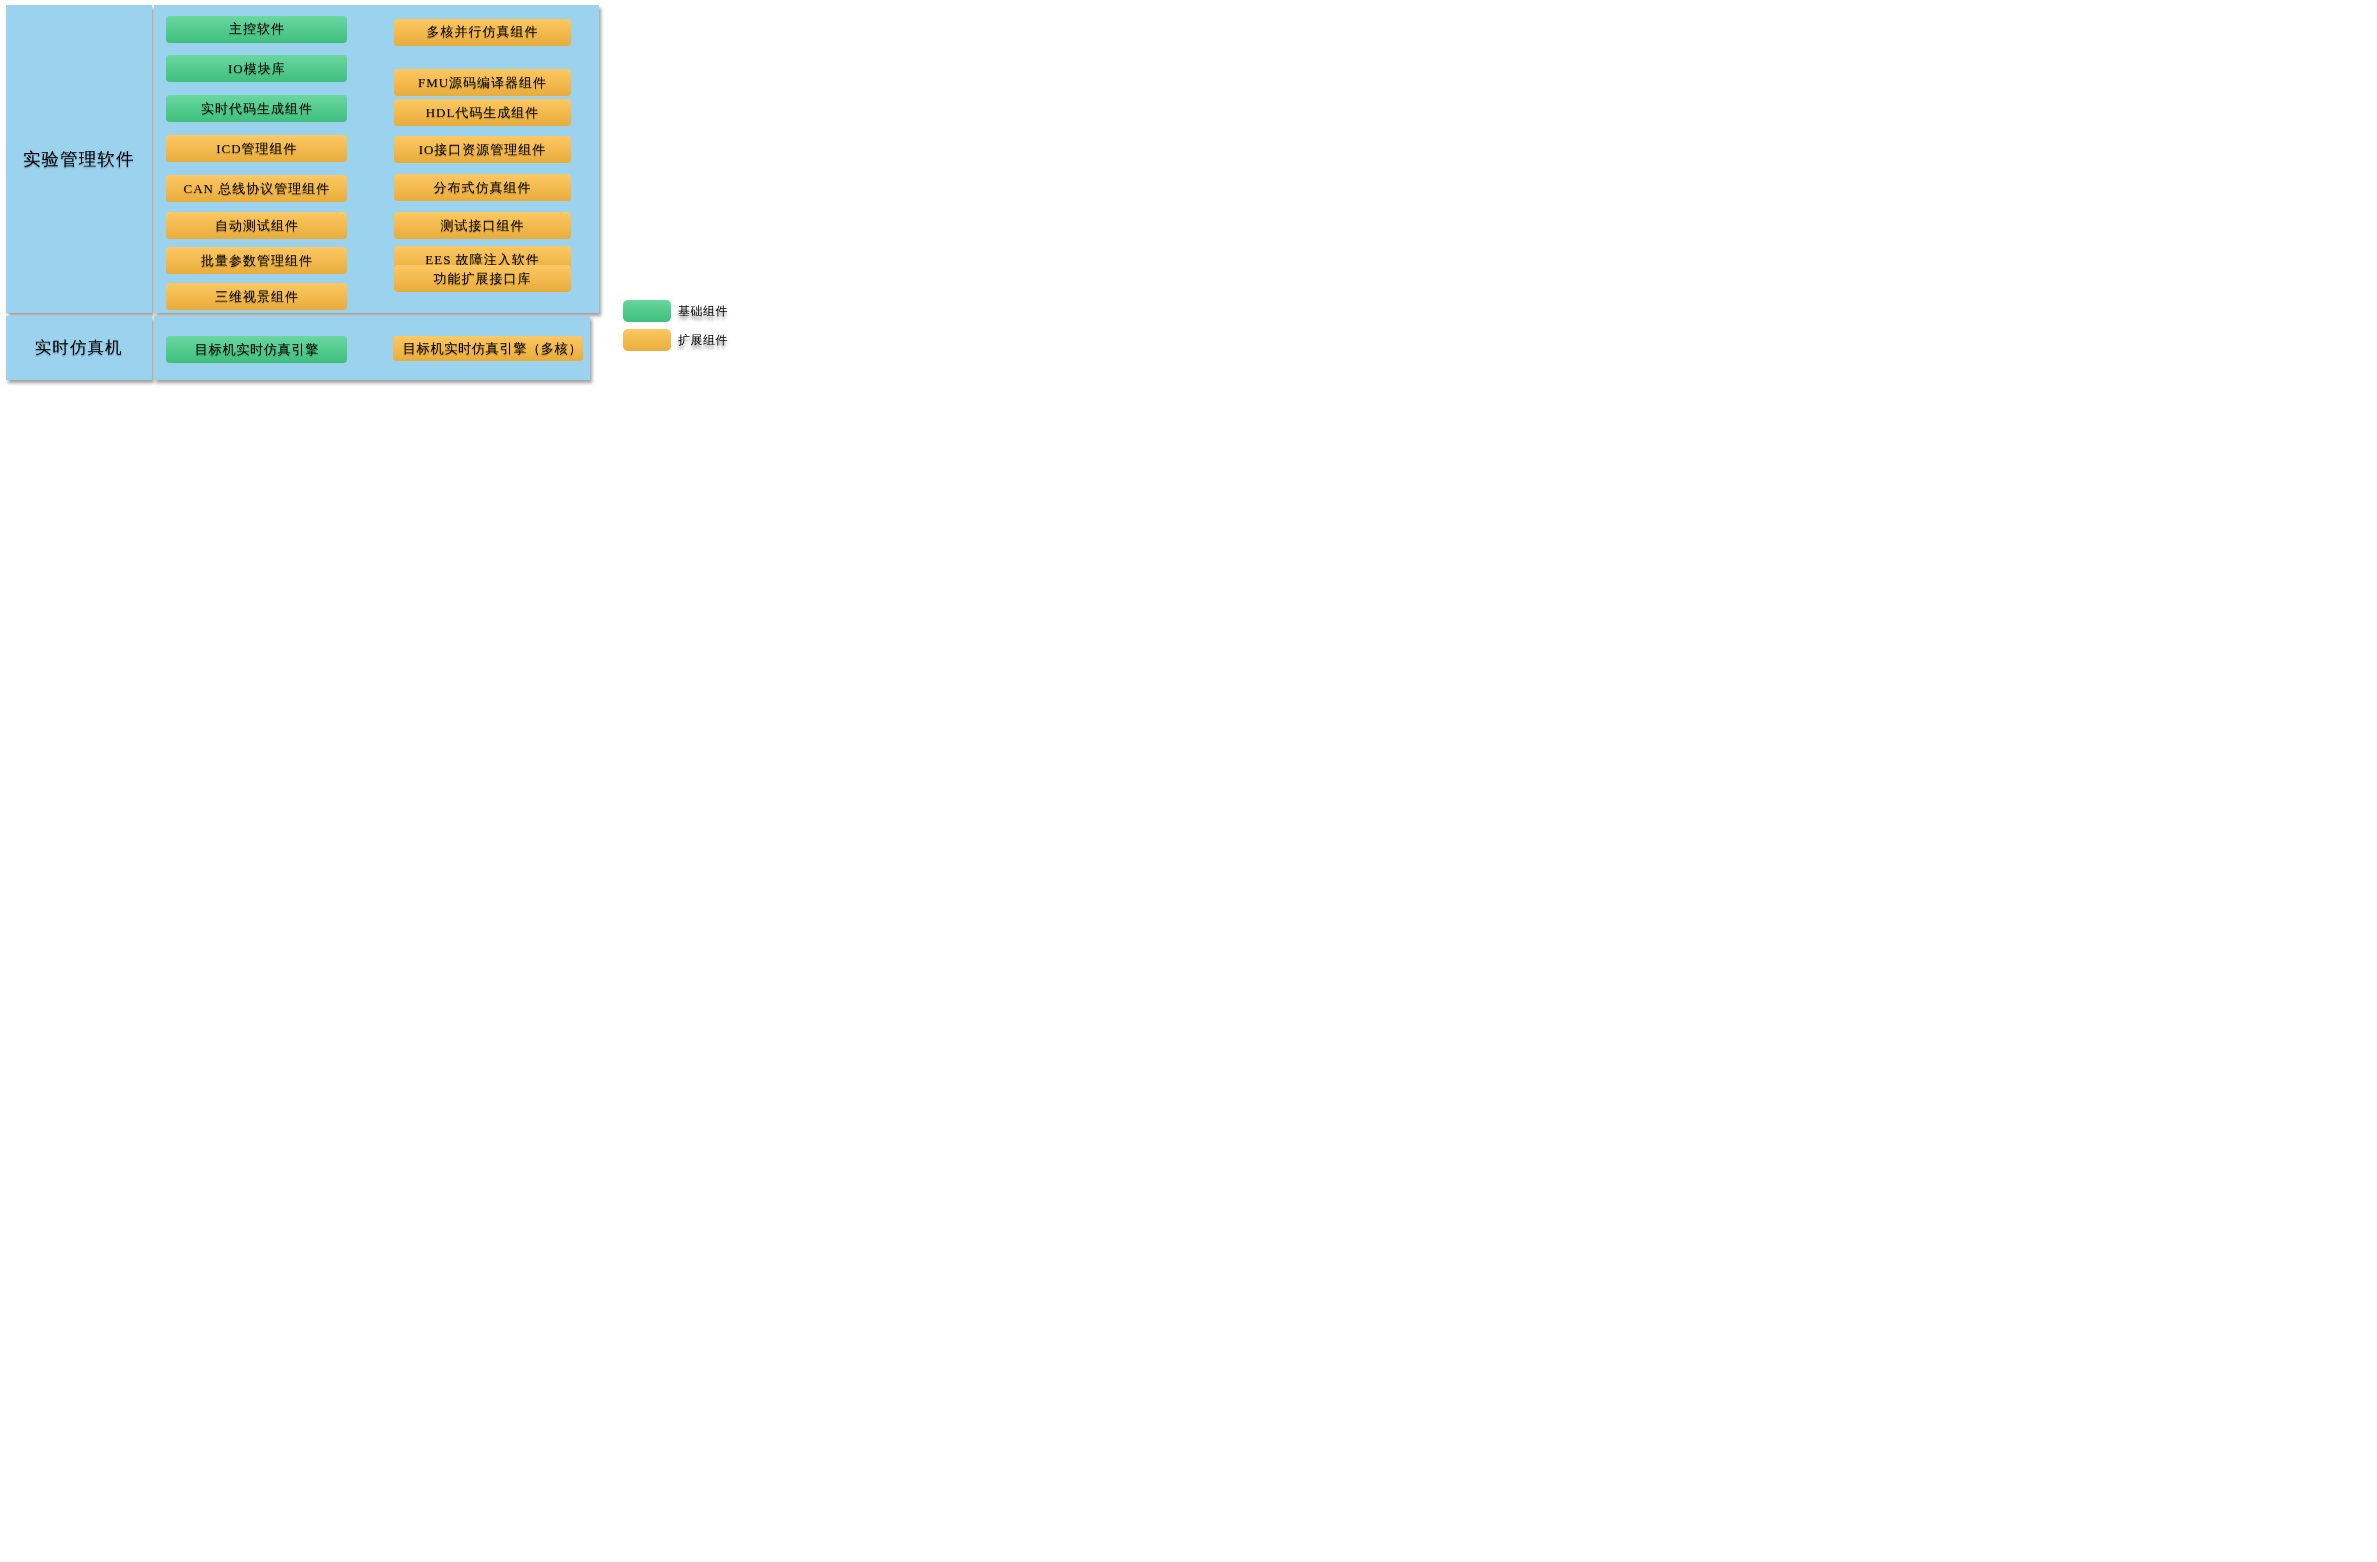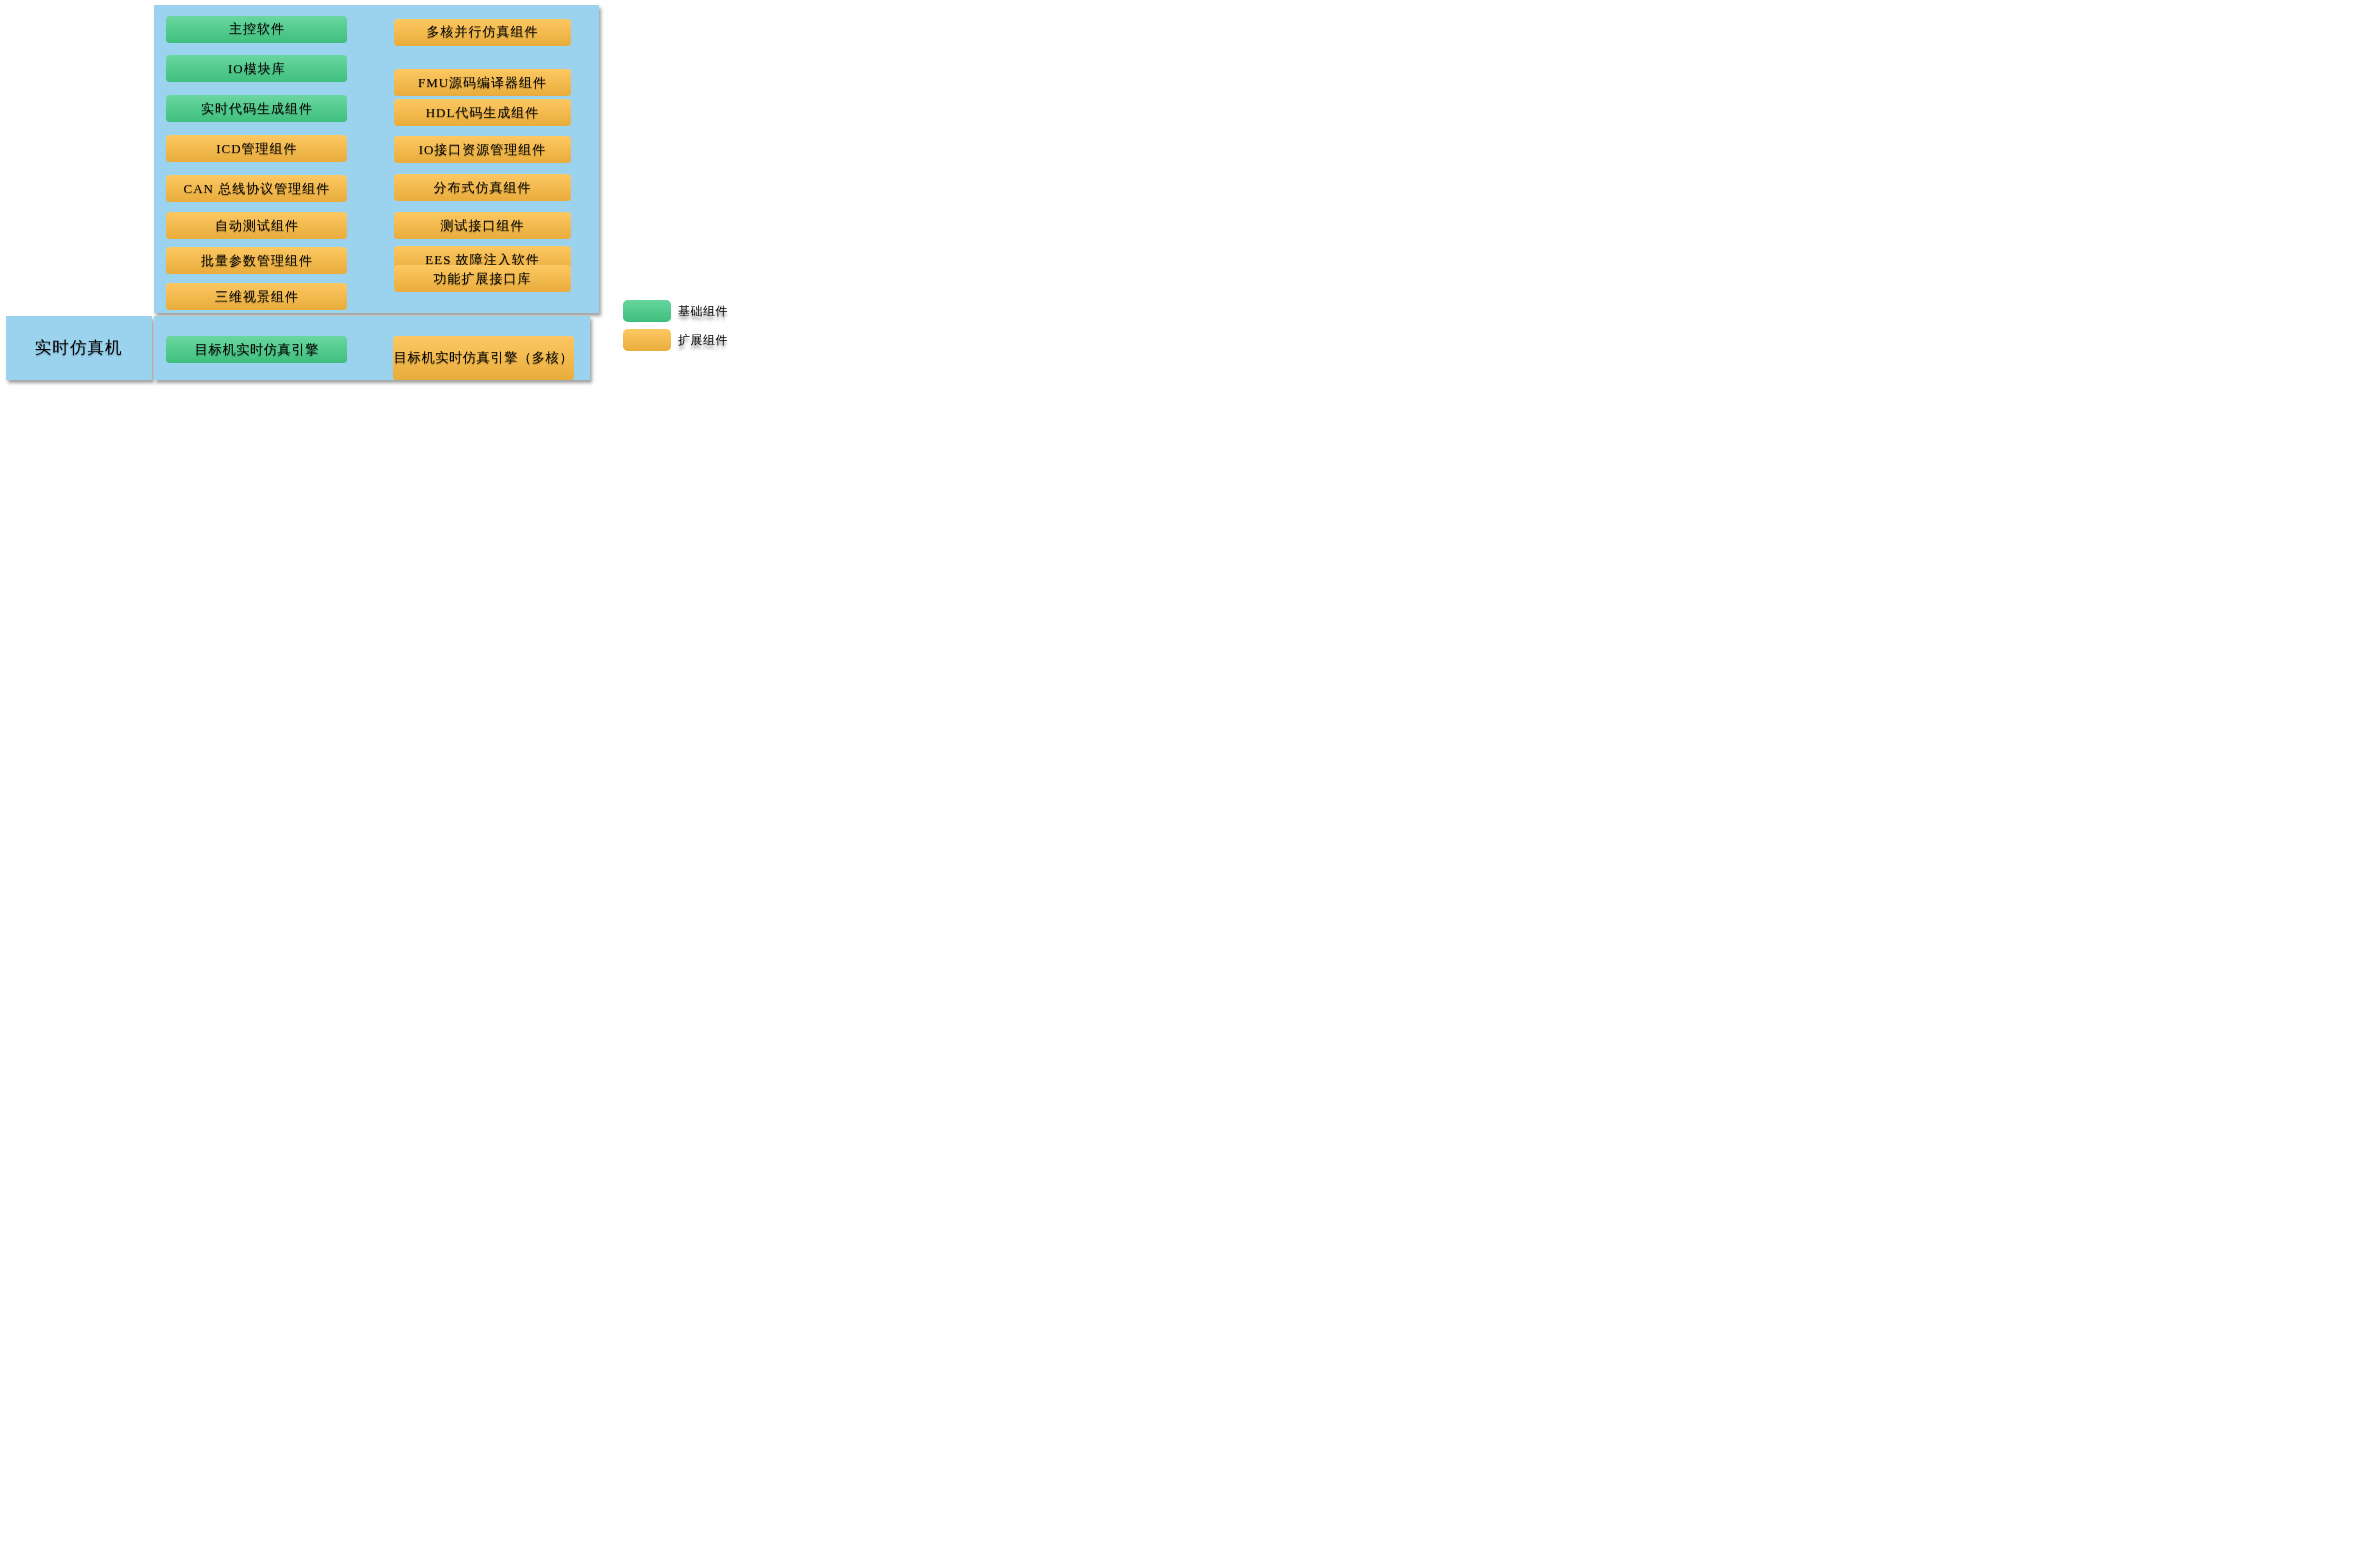--- a/index.html
+++ b/index.html
@@ -29,38 +29,41 @@
   .block.ext{background:linear-gradient(to bottom,#fdc863,#e8ac3b);}
   .panel.bottom-main .block{font-size:13.3px;letter-spacing:0.5px;}
   
   .lc{left:12.4px;width:181px;height:27px;}
   .rc{left:240px;width:177px;height:27px;}
   .lc.r1{top:10.5px;}  .lc.r2{top:50px;} .lc.r3{top:90px;} .lc.r4{top:130px;}
   .lc.r5{top:170px;} .lc.r6{top:207px;} .lc.r7{top:242px;} .lc.r8{top:278px;}
   .rc.r1{top:13.8px;}  .rc.r2{top:64px;} .rc.r3{top:94px;} .rc.r4{top:131px;}
   .rc.r5{top:169px;} .rc.r6{top:207px;} .rc.r7{top:241px;} .rc.r8{top:260px;}
   .bm-left{left:12.4px;top:20px;width:181px;height:27px;}
-  .bm-right{left:239px;top:20px;width:181px;height:44px;}
+  .bm-right{left:239px;top:20px;width:181px;height:25px;padding-left:9px;}
   
   .legend-swatch{position:absolute;width:48px;height:22px;border-radius:4.8px;}
   .legend-swatch.base{background:linear-gradient(to bottom,#66d69d,#3fbf7d);}
   .legend-swatch.ext{background:linear-gradient(to bottom,#fdc863,#e9ad3c);}
   .legend-label{
     position:absolute;height:22px;display:flex;align-items:center;
     font-size:12px;letter-spacing:0.5px;white-space:nowrap;
     text-shadow:0 4.3px 2.9px rgba(0,0,0,.45);
   }
   .ls1{left:623px;top:300px;} .ll1{left:678px;top:300px;}
   .ls2{left:623px;top:329px;} .ll2{left:678px;top:329px;}
 </style>
 </head>
 <body>
 
 <div class="canvas">
 
+  <section class="panel top-left">
+    <div class="panel-label">实验管理软件</div>
+  </section>
 
   <section class="panel top-main">
     <div class="block base lc r1">主控软件</div>
     <div class="block base lc r2">IO模块库</div>
     <div class="block base lc r3">实时代码生成组件</div>
     <div class="block ext lc r4">ICD管理组件</div>
     <div class="block ext lc r5">CAN 总线协议管理组件</div>
     <div class="block ext lc r6">自动测试组件</div>
     <div class="block ext lc r7">批量参数管理组件</div>
     <div class="block ext lc r8">三维视景组件</div>

